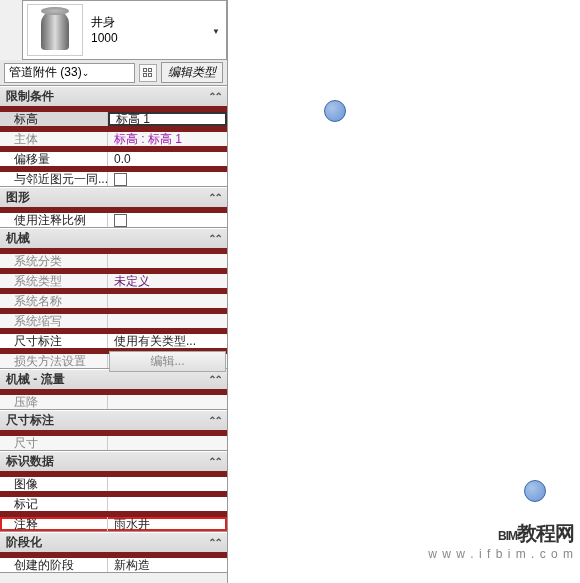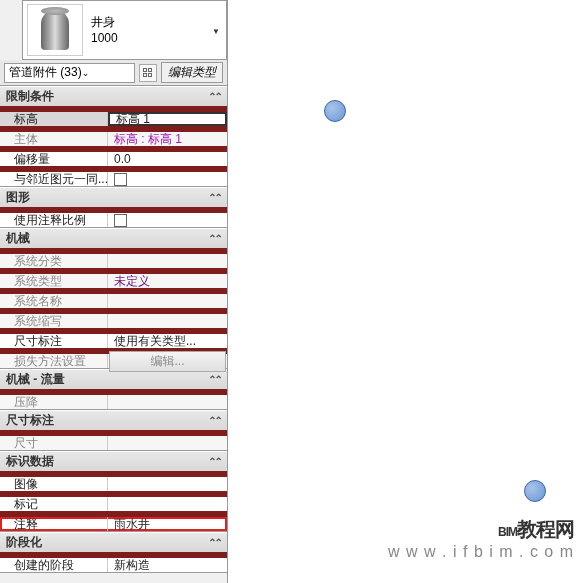--- a/index.html
+++ b/index.html
@@ -31,21 +31,21 @@
 .hl-band { background: #d8d8d8 !important; }
 .hl-band .cell-l, .hl-band .cell-r { background: #d8d8d8; }
 .red-box { box-shadow: inset 0 0 0 2px #d22; }
 .canvas { position: absolute; left: 228px; top: 0; right: 0; bottom: 0; background: #fff; }
 .circle { position: absolute; width: 22px; height: 22px; border-radius: 50%; background: radial-gradient(circle at 35% 35%, #a8c4e8, #6a95d8); border: 1px solid #3a65a8; }
 .c1 { left: 96px; top: 100px; }
 .c2 { left: 296px; top: 480px; }
 .logo { position: absolute; right: 6px; bottom: 22px; text-align: right; }
 .logo-main { font-size: 24px; font-weight: bold; color: #333; letter-spacing: -1px; }
 .logo-main .zh { font-size: 20px; }
-.logo-sub { font-size: 16px; color: #888; letter-spacing: 1px; }
+.logo-sub { font-size: 12px; color: #888; letter-spacing: 1px; }
 </style>
 </head>
 <body>
 
 <div class="panel">
   <div class="header-box">
     <div class="thumb">
         <div class="cyl"></div>
       </div>
     <div class="head-text">

